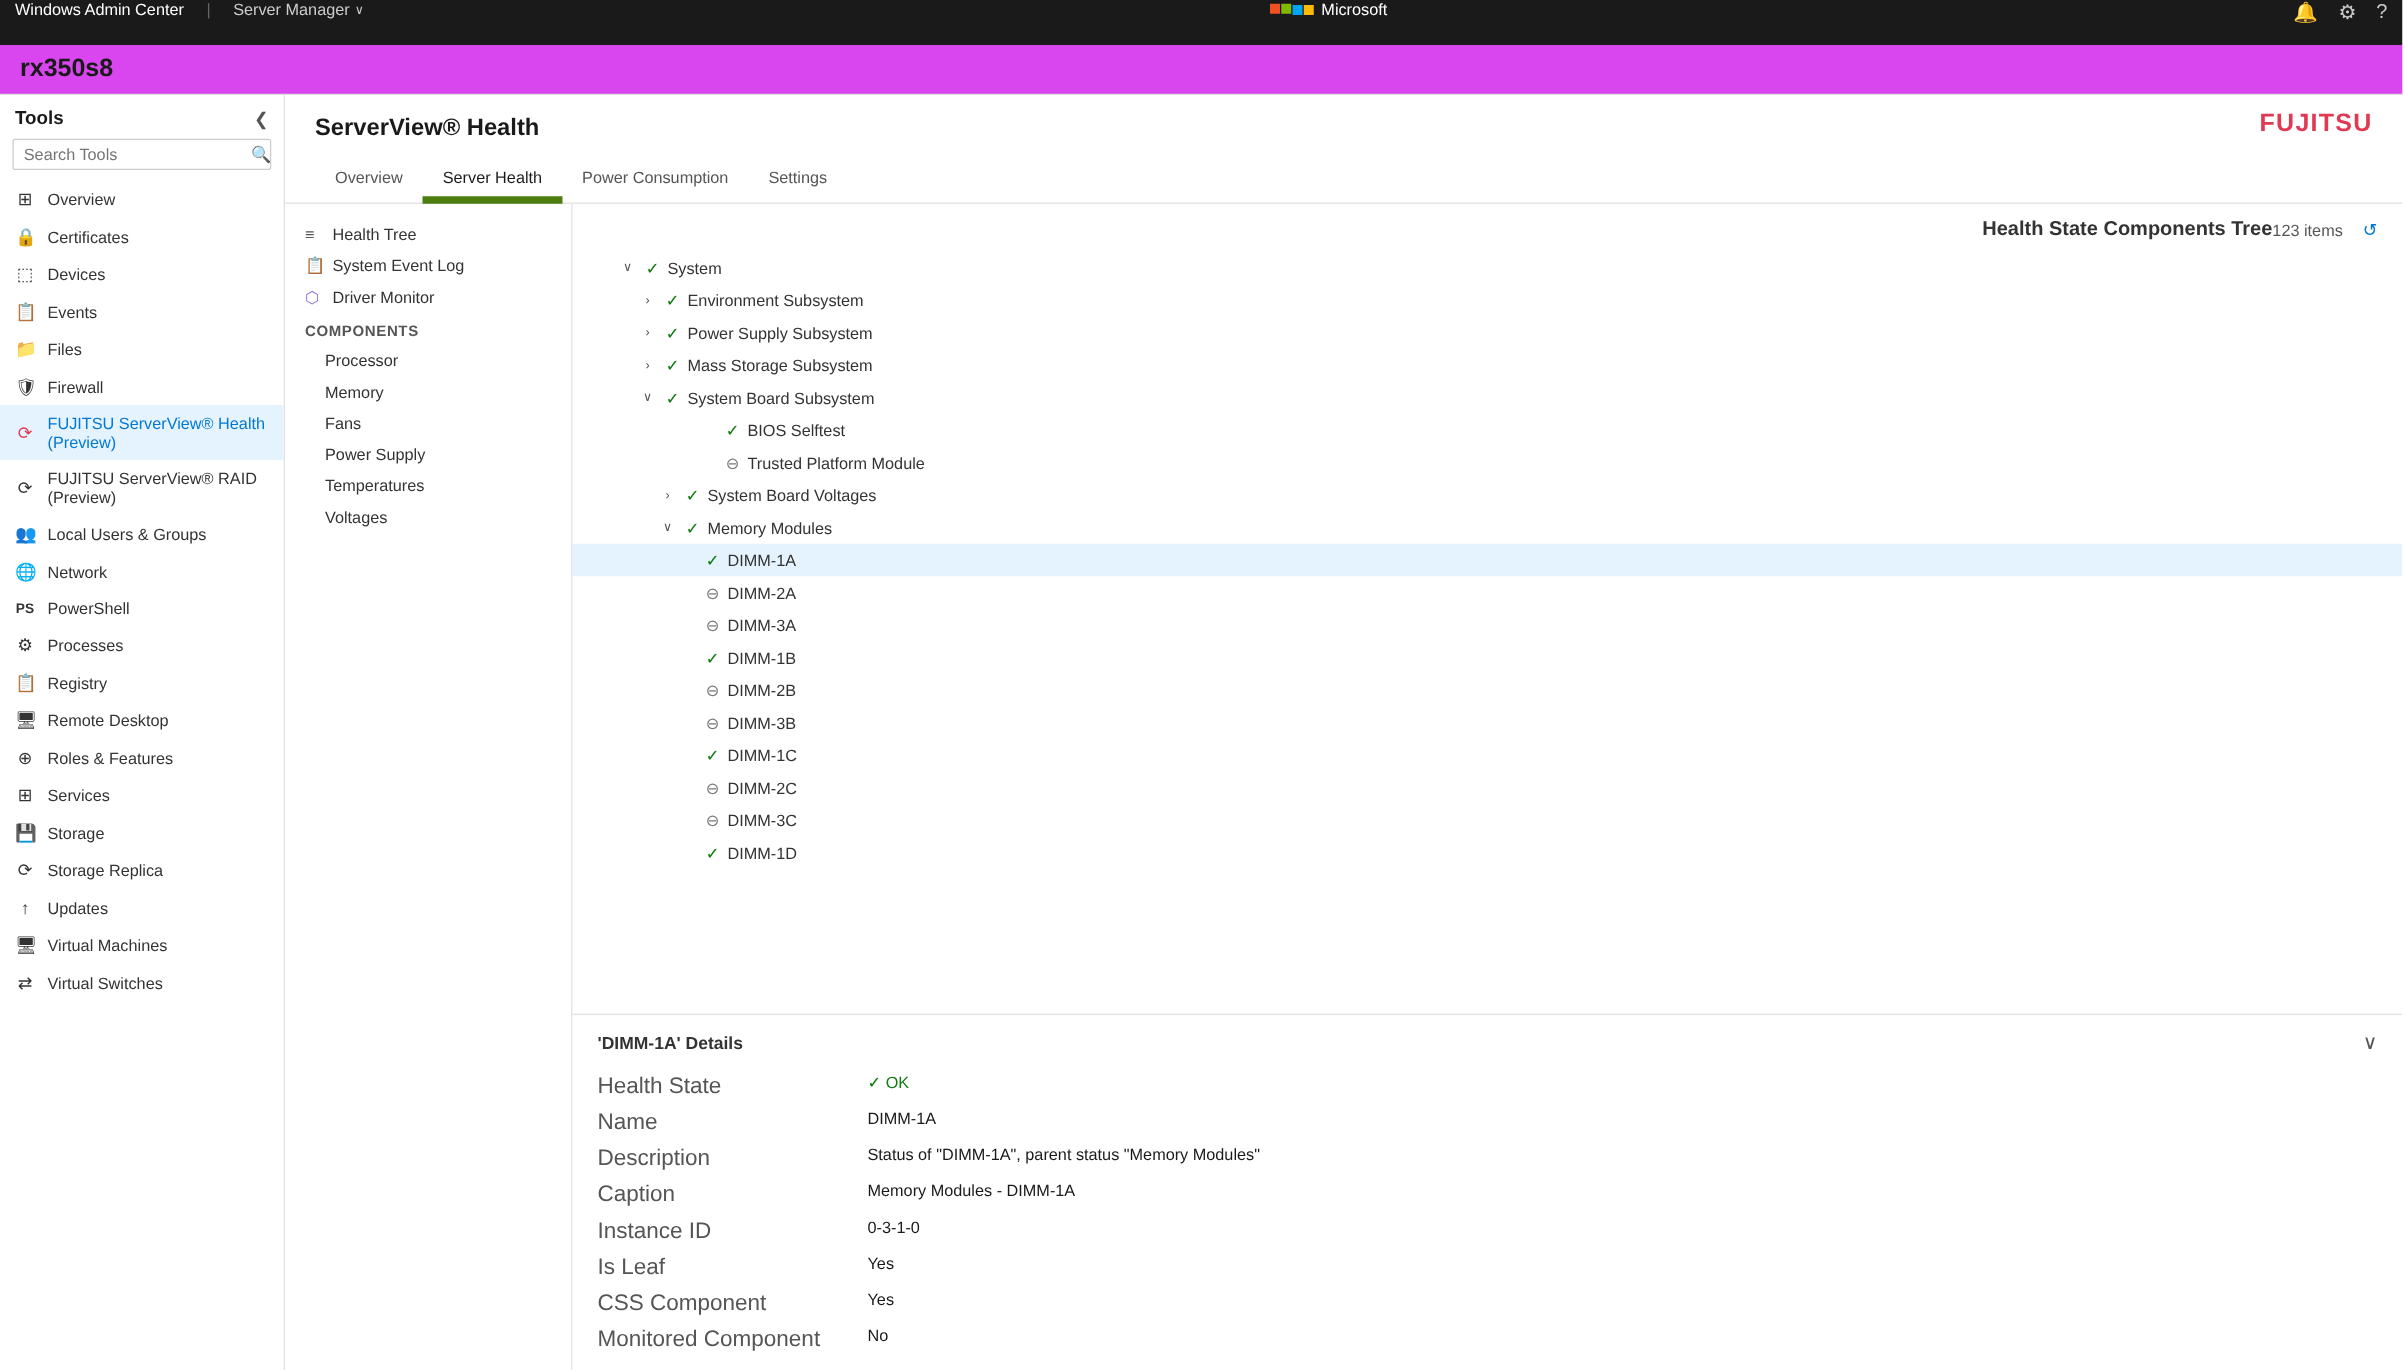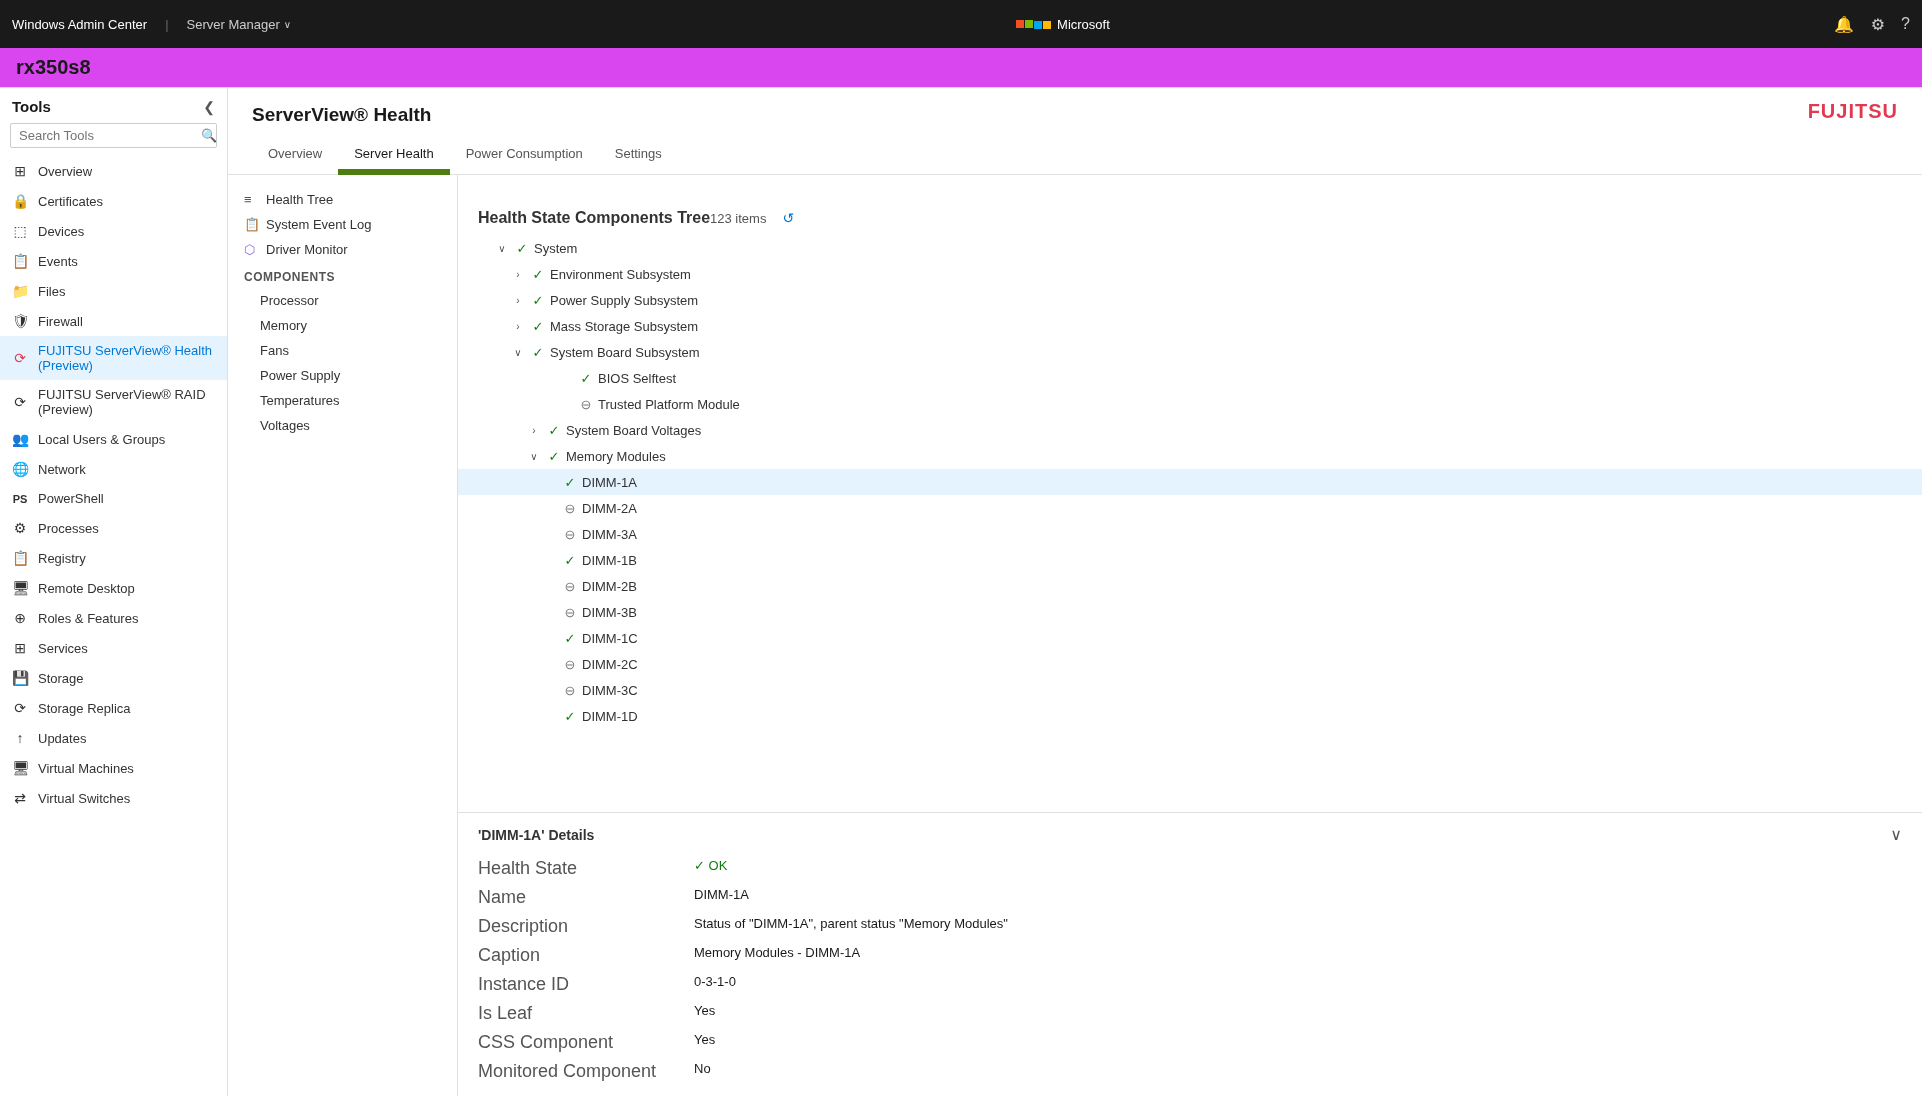--- a/index.html
+++ b/index.html
@@ -1,19 +1,19 @@
 <!DOCTYPE html>
 <html><head>
   <meta charset="utf-8">
   <style>
     * { box-sizing: border-box; margin: 0; padding: 0; }
     body { font-family: 'Segoe UI', Arial, sans-serif; font-size: 13px; background: #fff; color: #333; display: flex; flex-direction: column; height: 100vh; overflow: hidden; }
 
     
-    .topbar { background: #1a1a1a; color: #fff; height: 48px; display: flex; align-items: center; padding: 0 12px; gap: 16px; flex-shrink: 0; }
+    .topbar { background: #1a1a1a; color: #fff; height: 36px; display: flex; align-items: flex-start; padding: 0 12px; gap: 16px; flex-shrink: 0; }
     .topbar-brand { font-size: 13px; color: #fff; font-weight: 400; white-space: nowrap; }
     .topbar-sep { color: #666; margin: 0 2px; }
     .topbar-server { display: flex; align-items: center; gap: 4px; color: #ccc; font-size: 13px; cursor: pointer; }
     .topbar-server .chevron { font-size: 10px; }
     .topbar-center { flex: 1; display: flex; justify-content: center; align-items: center; }
     .ms-logo { display: flex; gap: 1px; }
     .ms-sq { width: 8px; height: 8px; }
     .ms-label { color: #fff; font-size: 13px; margin-left: 6px; }
     .topbar-icons { display: flex; gap: 16px; align-items: center; margin-left: auto; }
     .topbar-icon { color: #ccc; font-size: 16px; cursor: pointer; }
@@ -58,21 +58,21 @@
     .health-nav-item .hni-icon { font-size: 13px; color: #555; width: 16px; }
     .health-nav-item .hni-text { font-size: 13px; }
     .health-nav-group { font-weight: 600; font-size: 12px; color: #555; padding: 8px 16px 4px; text-transform: uppercase; letter-spacing: 0.5px; }
     .sub-nav-item { padding-left: 32px; }
 
     
     .right-panel { flex: 1; display: flex; flex-direction: column; overflow: hidden; }
 
     
     .tree-area { flex: 1; overflow-y: auto; padding: 12px 0; }
-    .tree-header { display: flex; align-items: center; justify-content: flex-start; padding: 0 20px 8px; margin-top: 22px; }
+    .tree-header { display: flex; align-items: center; justify-content: flex-end; padding: 0 20px 8px; }
     .tree-title { font-size: 16px; font-weight: 600; }
     .tree-meta { color: #555; font-size: 13px; display: flex; align-items: center; gap: 16px; }
     .tree-refresh { cursor: pointer; font-size: 14px; color: #0078d4; }
 
     .tree-row { display: flex; align-items: center; padding: 5px 20px; font-size: 13px; cursor: pointer; gap: 4px; }
     .tree-row.selected { background: #e5f3ff; }
     .expand-btn { width: 16px; height: 16px; display: flex; align-items: center; justify-content: center; font-size: 10px; color: #555; cursor: pointer; flex-shrink: 0; }
     .status-icon { width: 16px; flex-shrink: 0; text-align: center; font-size: 13px; }
     .status-ok { color: #107c10; }
     .status-minus { color: #797979; }

